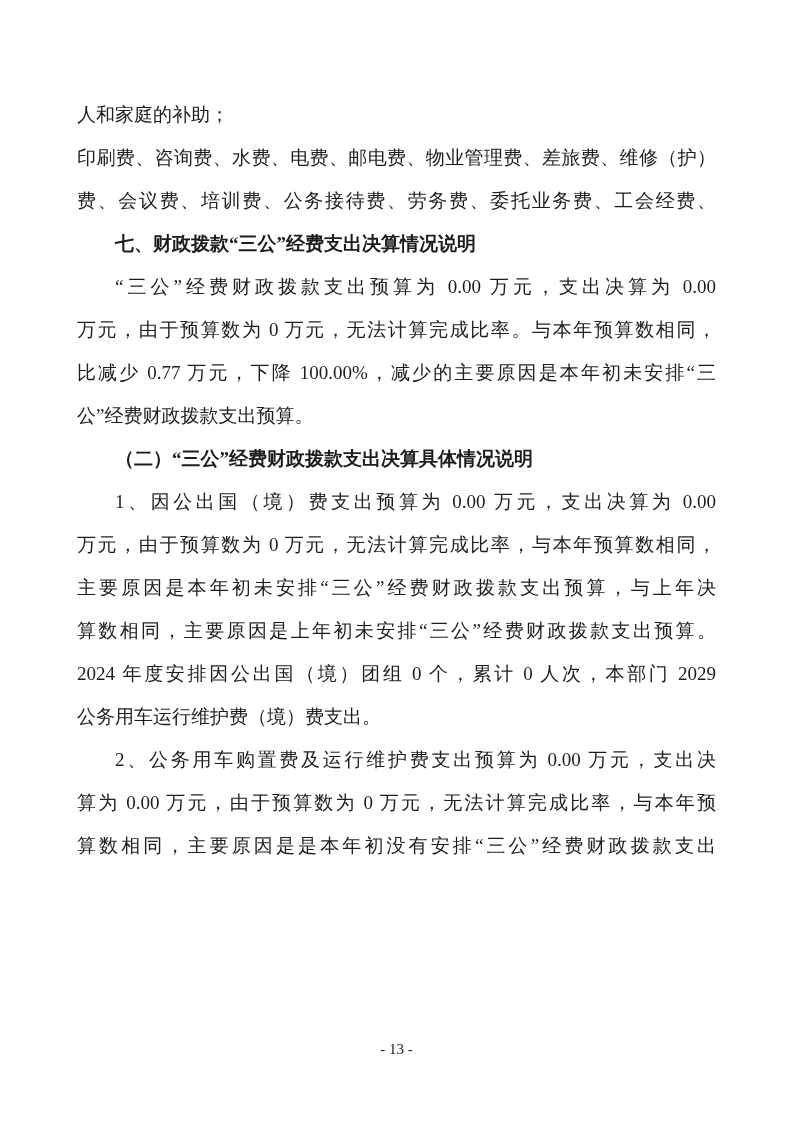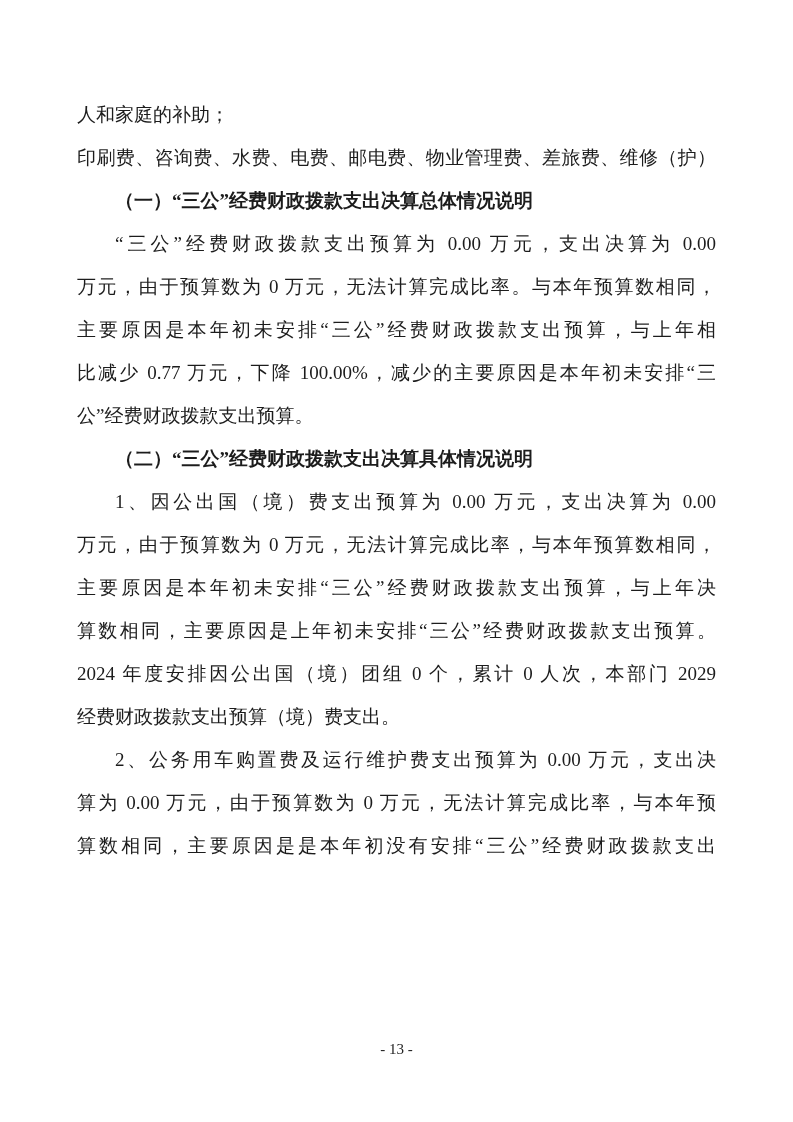--- a/index.html
+++ b/index.html
@@ -55,33 +55,33 @@
     font-family: "Liberation Serif", "DejaVu Serif", serif;
   }
 </style>
 </head>
 <body>
 
 <div class="page">
   <div class="content">
     <div class="line end">人和家庭的补助；</div>
     <div class="line">印刷费、咨询费、水费、电费、邮电费、物业管理费、差旅费、维修（护）</div>
-    <div class="line heading indent">（一）“三公”经费财政拨款支出决算总体情况说明</div>
+    <div class="line">费、会议费、培训费、公务接待费、劳务费、委托业务费、工会经费、</div>
+    <div class="line heading indent">七、财政拨款“三公”经费支出决算情况说明</div>
     <div class="line indent">“三公”经费财政拨款支出预算为 0.00 万元，支出决算为 0.00</div>
     <div class="line">万元，由于预算数为 0 万元，无法计算完成比率。与本年预算数相同，</div>
-    <div class="line">主要原因是本年初未安排“三公”经费财政拨款支出预算，与上年相</div>
     <div class="line">比减少 0.77 万元，下降 100.00%，减少的主要原因是本年初未安排“三</div>
     <div class="line end">公”经费财政拨款支出预算。</div>
     <div class="line heading indent">（二）“三公”经费财政拨款支出决算具体情况说明</div>
     <div class="line indent">1、因公出国（境）费支出预算为 0.00 万元，支出决算为 0.00</div>
     <div class="line">万元，由于预算数为 0 万元，无法计算完成比率，与本年预算数相同，</div>
     <div class="line">主要原因是本年初未安排“三公”经费财政拨款支出预算，与上年决</div>
     <div class="line">算数相同，主要原因是上年初未安排“三公”经费财政拨款支出预算。</div>
     <div class="line">2024 年度安排因公出国（境）团组 0 个，累计 0 人次，本部门 2029</div>
-    <div class="line end">经费财政拨款支出预算（境）费支出。</div>
+    <div class="line end">公务用车运行维护费（境）费支出。</div>
     <div class="line indent">2、公务用车购置费及运行维护费支出预算为 0.00 万元，支出决</div>
     <div class="line">算为 0.00 万元，由于预算数为 0 万元，无法计算完成比率，与本年预</div>
     <div class="line">算数相同，主要原因是是本年初没有安排“三公”经费财政拨款支出</div>
   </div>
   <div class="footer">
     <span>- 13 -</span>
   </div>
 </div>
 
 </body></html>

